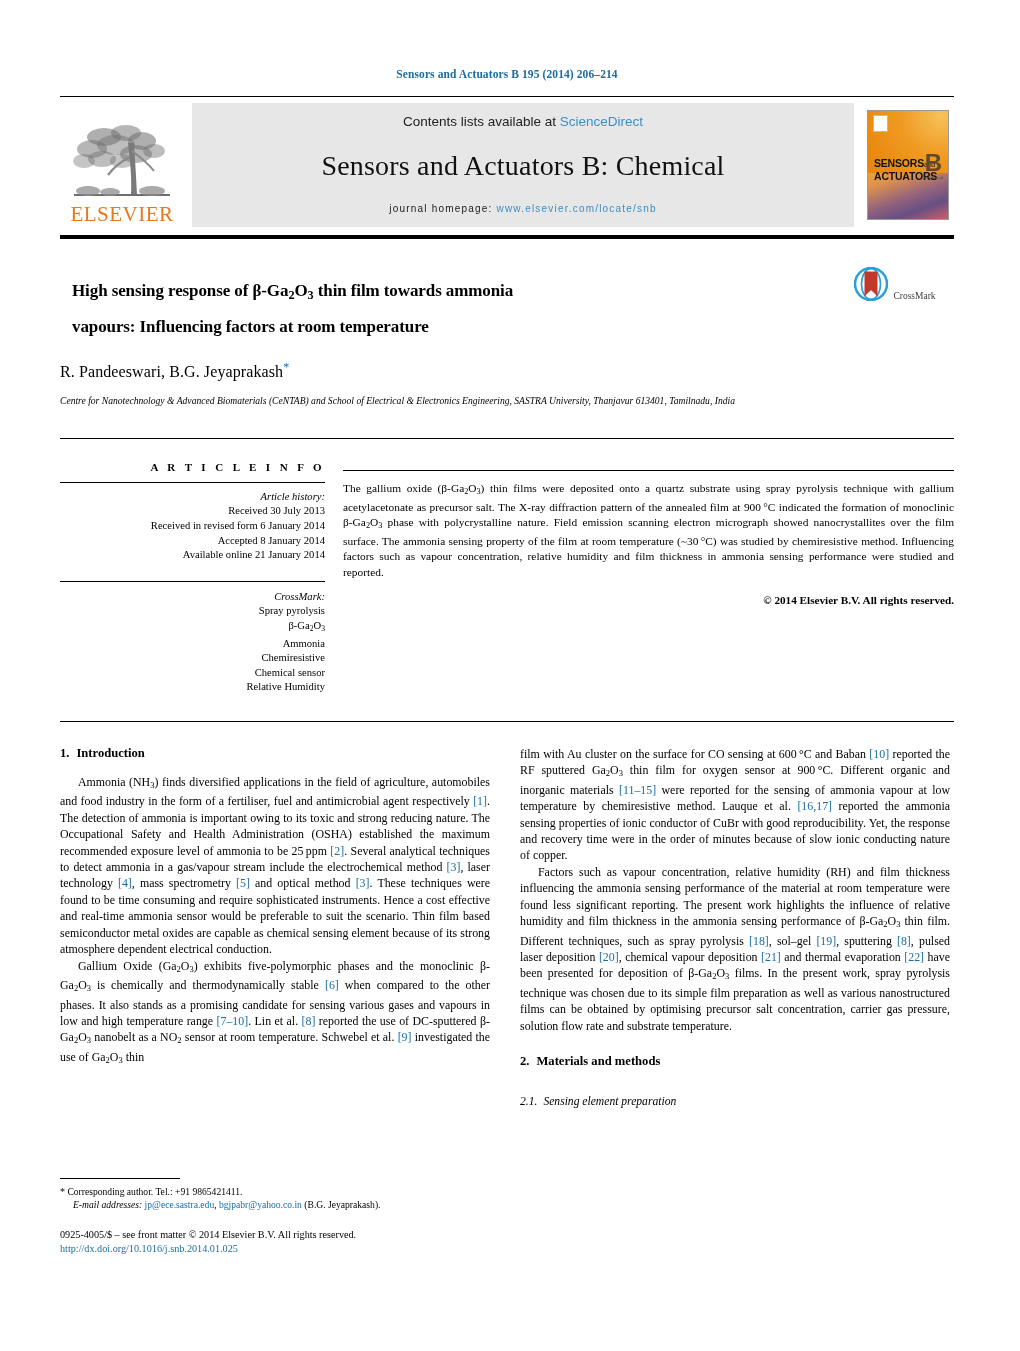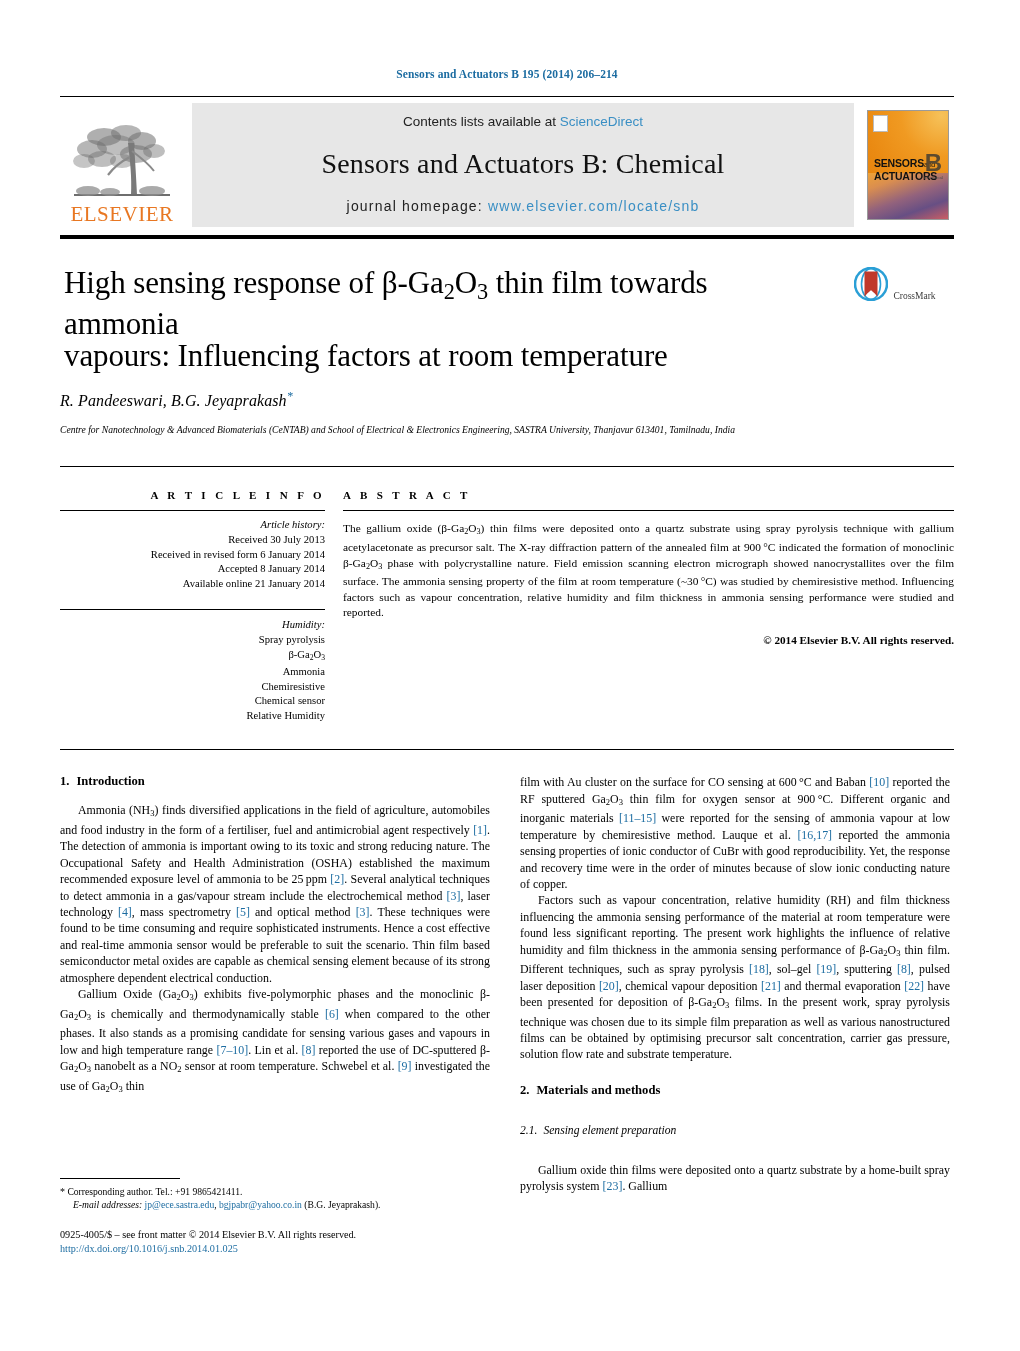--- a/index.html
+++ b/index.html
@@ -79,21 +79,21 @@
     color: #222;
   }
   .contents-line a { color: #3a8fc4; text-decoration: none; }
   .journal-title {
     font-size: 28px;
     font-family: "Liberation Serif", serif;
     color: #111;
     letter-spacing: 0.2px;
   }
   .homepage-line {
-    font-size: 14px;
+    font-size: 10px;
     font-family: "Liberation Sans", sans-serif;
     letter-spacing: 1.2px;
     color: #222;
   }
   .homepage-line a { color: #3a8fc4; text-decoration: none; }
   .banner-right {
     width: 92px;
     flex: none;
     display: flex;
     align-items: center;
@@ -137,31 +137,30 @@
   }
 
   
   .titleblock {
     margin-top: 24px;
     display: flex;
     align-items: flex-start;
   }
   .titleblock-main { flex: 1 1 auto; padding-right: 12px; }
   h1.paper-title {
-    font-size: 31px;
-    font-weight: normal;
+    font-size: 17px;
+    font-weight: bold;
     line-height: 32px;
-    margin: 4px;
+    margin: 12px;
     letter-spacing: -0.1px;
   }
   .authors {
     font-size: 16px;
     margin-top: 17px;
     letter-spacing: 0.1px;
-    font-style: italic;
   }
   .authors .star { color:#1c6ca1; font-size: 12px; vertical-align: super; }
   .affil {
     font-size: 9.6px;
     font-style: italic;
     line-height: 13.5px;
     margin-top: 13px;
     max-width: 790px;
   }
   .crossmark {
@@ -368,32 +367,31 @@
       <div class="hr-thin"></div>
       <div class="hist">
         <span class="it">Article history:</span><br>
         <span>Received 30 July 2013</span><br>
         <span>Received in revised form 6 January 2014</span><br>
         <span>Accepted 8 January 2014</span><br>
         <span>Available online 21 January 2014</span>
       </div>
       <div class="hr-thin" style="margin-top:18px;"></div>
       <div class="kw kw-block">
-        <span class="it">Humidity:</span><br>
+        <span class="it">CrossMark:</span><br>
         <span>Spray pyrolysis</span><br>
         <span>β-Ga<sub>2</sub>O<sub>3</sub></span><br>
         <span>Ammonia</span><br>
         <span>Chemiresistive</span><br>
         <span>Chemical sensor</span><br>
         <span>Relative Humidity</span>
       </div>
     </div>
 
     <div class="col-abs">
-      <div class="sec-head">A B S T R A C T</div>
       <div class="hr-thin" style="margin-bottom:10px;"></div>
       <div class="abstract-text">
         The gallium oxide (β-Ga<sub>2</sub>O<sub>3</sub>) thin films were deposited onto a quartz substrate using spray pyrolysis technique with gallium acetylacetonate as precursor salt. The X-ray diffraction pattern of the annealed film at 900 °C indicated the formation of monoclinic β-Ga<sub>2</sub>O<sub>3</sub> phase with polycrystalline nature. Field emission scanning electron micrograph showed nanocrystallites over the film surface. The ammonia sensing property of the film at room temperature (~30 °C) was studied by chemiresistive method. Influencing factors such as vapour concentration, relative humidity and film thickness in ammonia sensing performance were studied and reported.
       </div>
       <div class="copyright">© 2014 Elsevier B.V. All rights reserved.</div>
     </div>
   </div>
 
   <div class="rule-bottom"></div>
 
@@ -421,23 +419,20 @@
 
       <div class="spacer-lg"></div>
       <h2 class="sec">
         <span class="num">2.</span><span>Materials and methods</span>
       </h2>
       <div class="spacer-sm"></div>
       <h3 class="subsec">
         <span class="num">2.1.</span><span>Sensing element preparation</span>
       </h3>
       <div class="spacer-sm"></div>
-      <p class="para">
-        Gallium oxide thin films were deposited onto a quartz substrate by a home-built spray pyrolysis system <span class="ref">[23]</span>. Gallium
-      </p>
     </div>
   </div>
 
   <div class="footnote">
     <div class="fn-rule"></div>
     <div class="fn-line">
       <span class="fn-star">*</span>
       <span>Corresponding author. Tel.: +91 9865421411.</span>
     </div>
     <div class="fn-line" style="padding-left:13px;">

